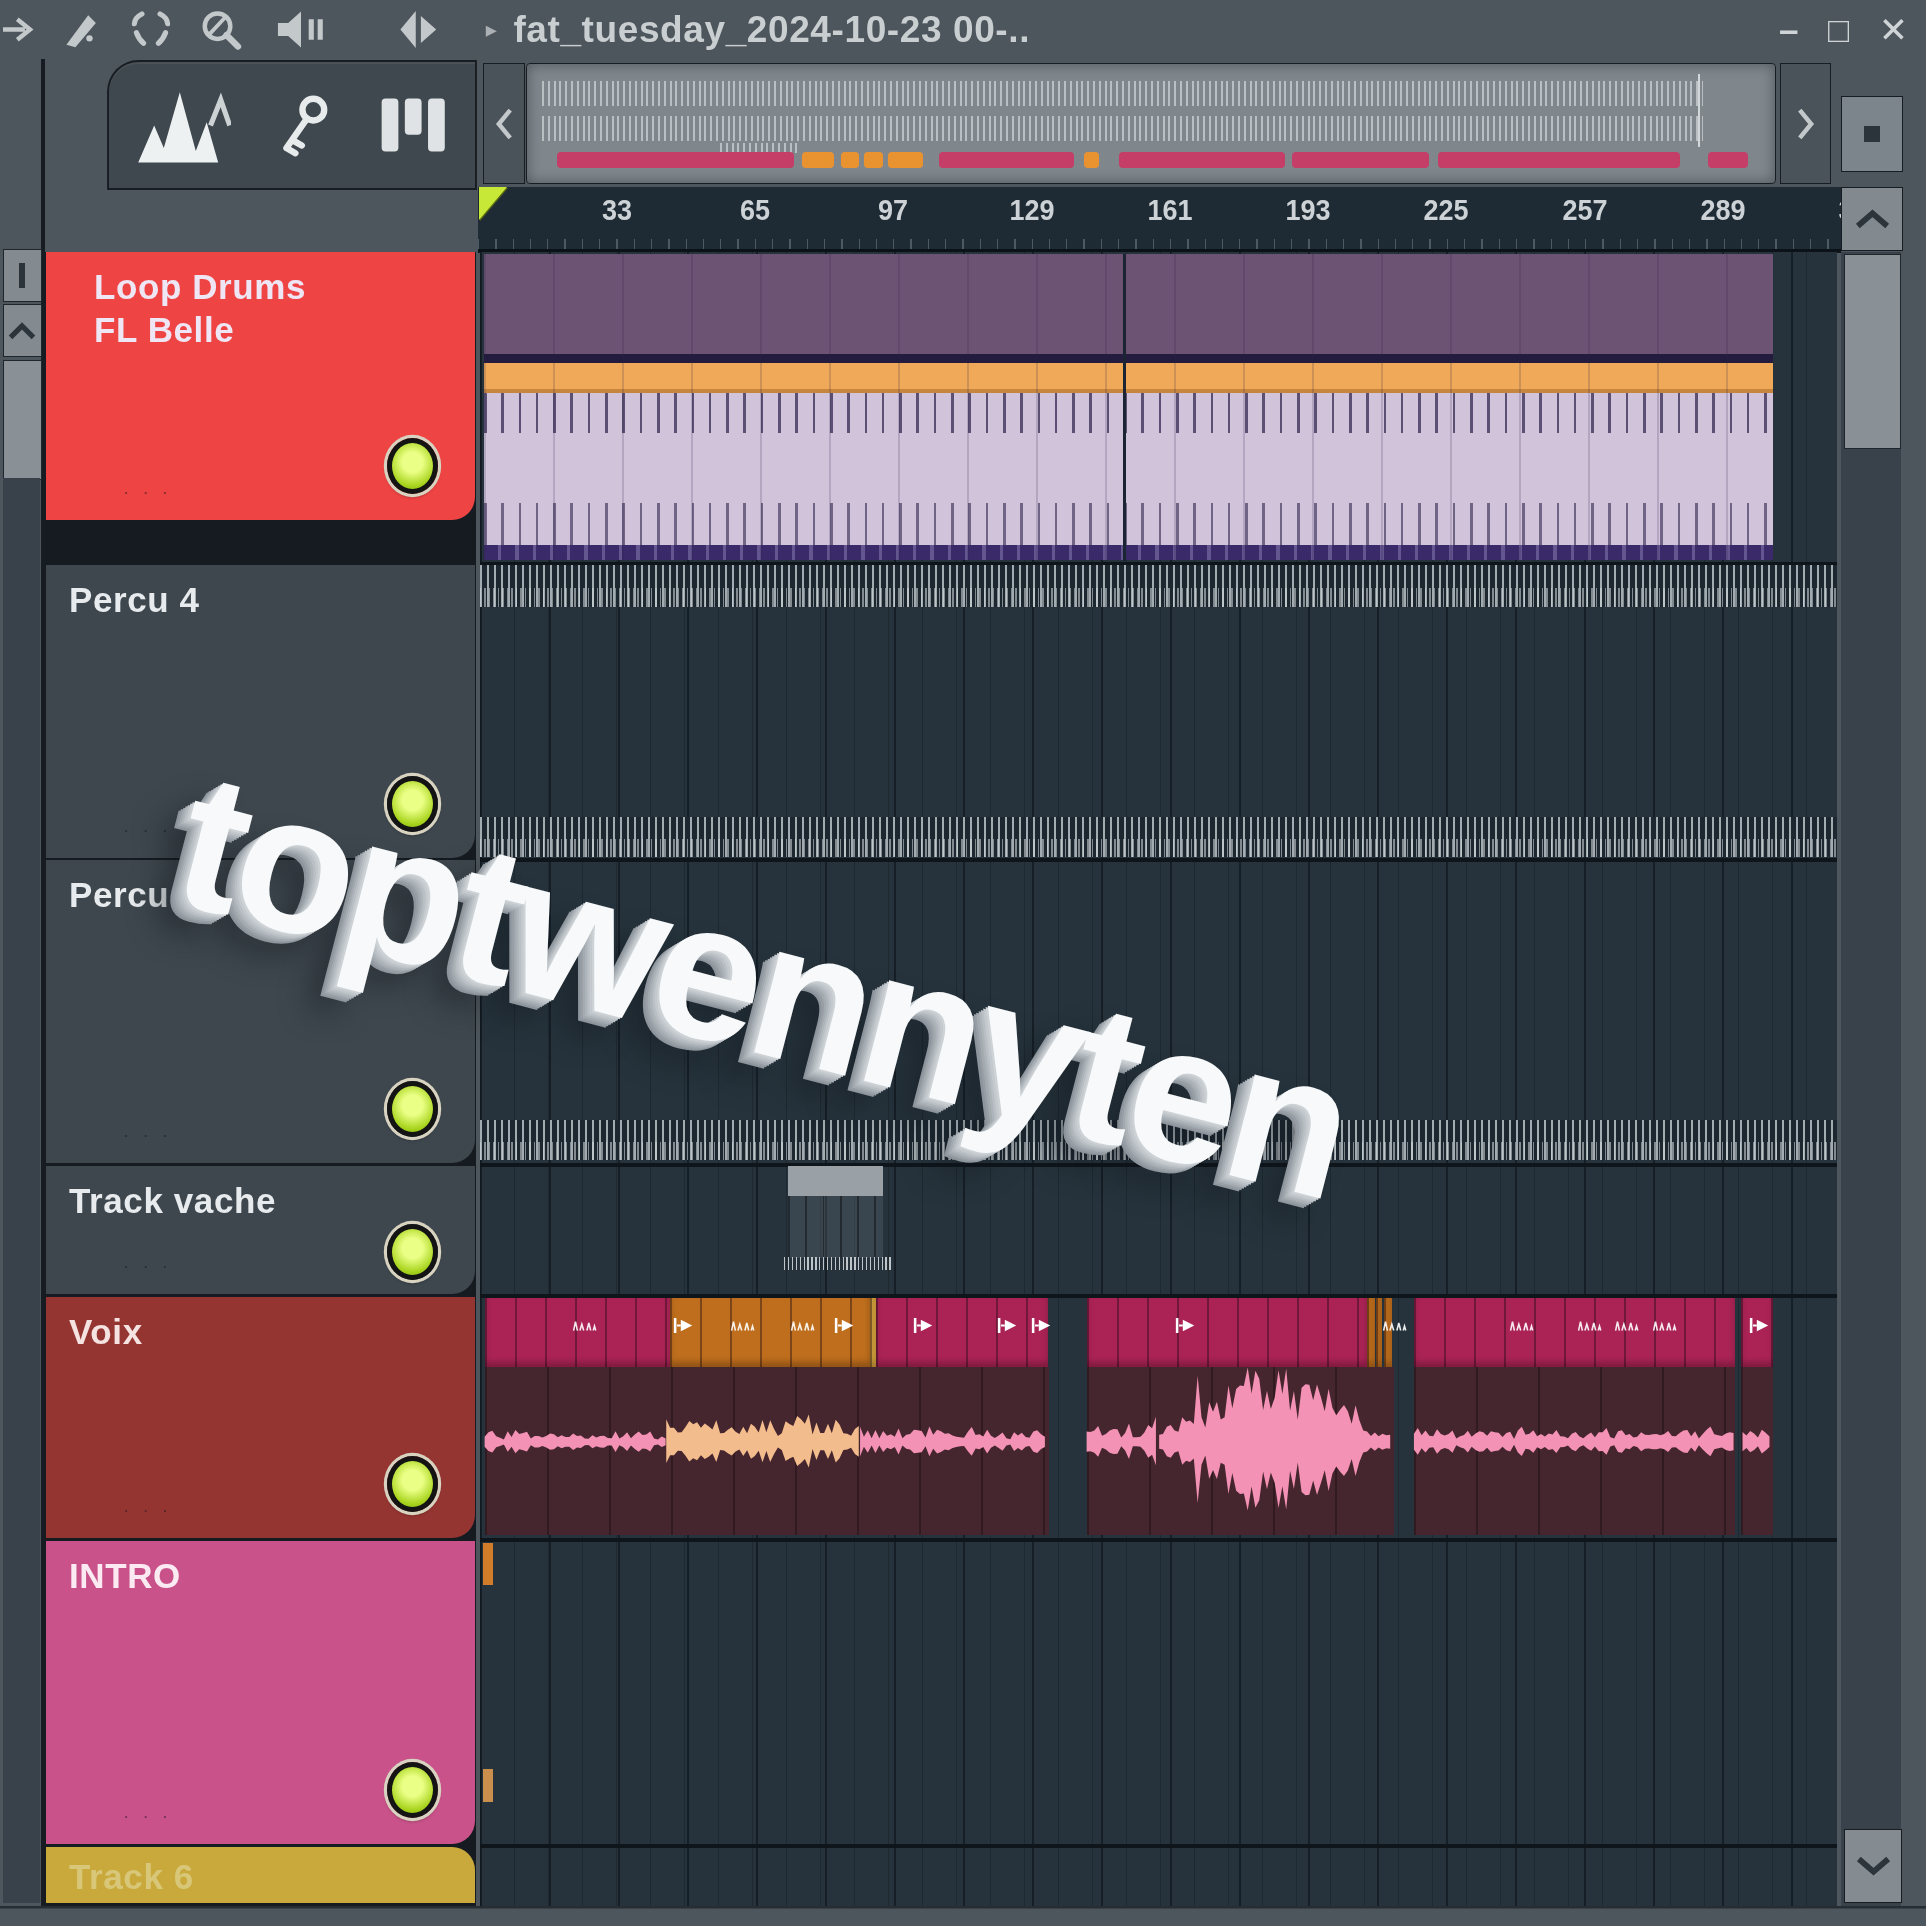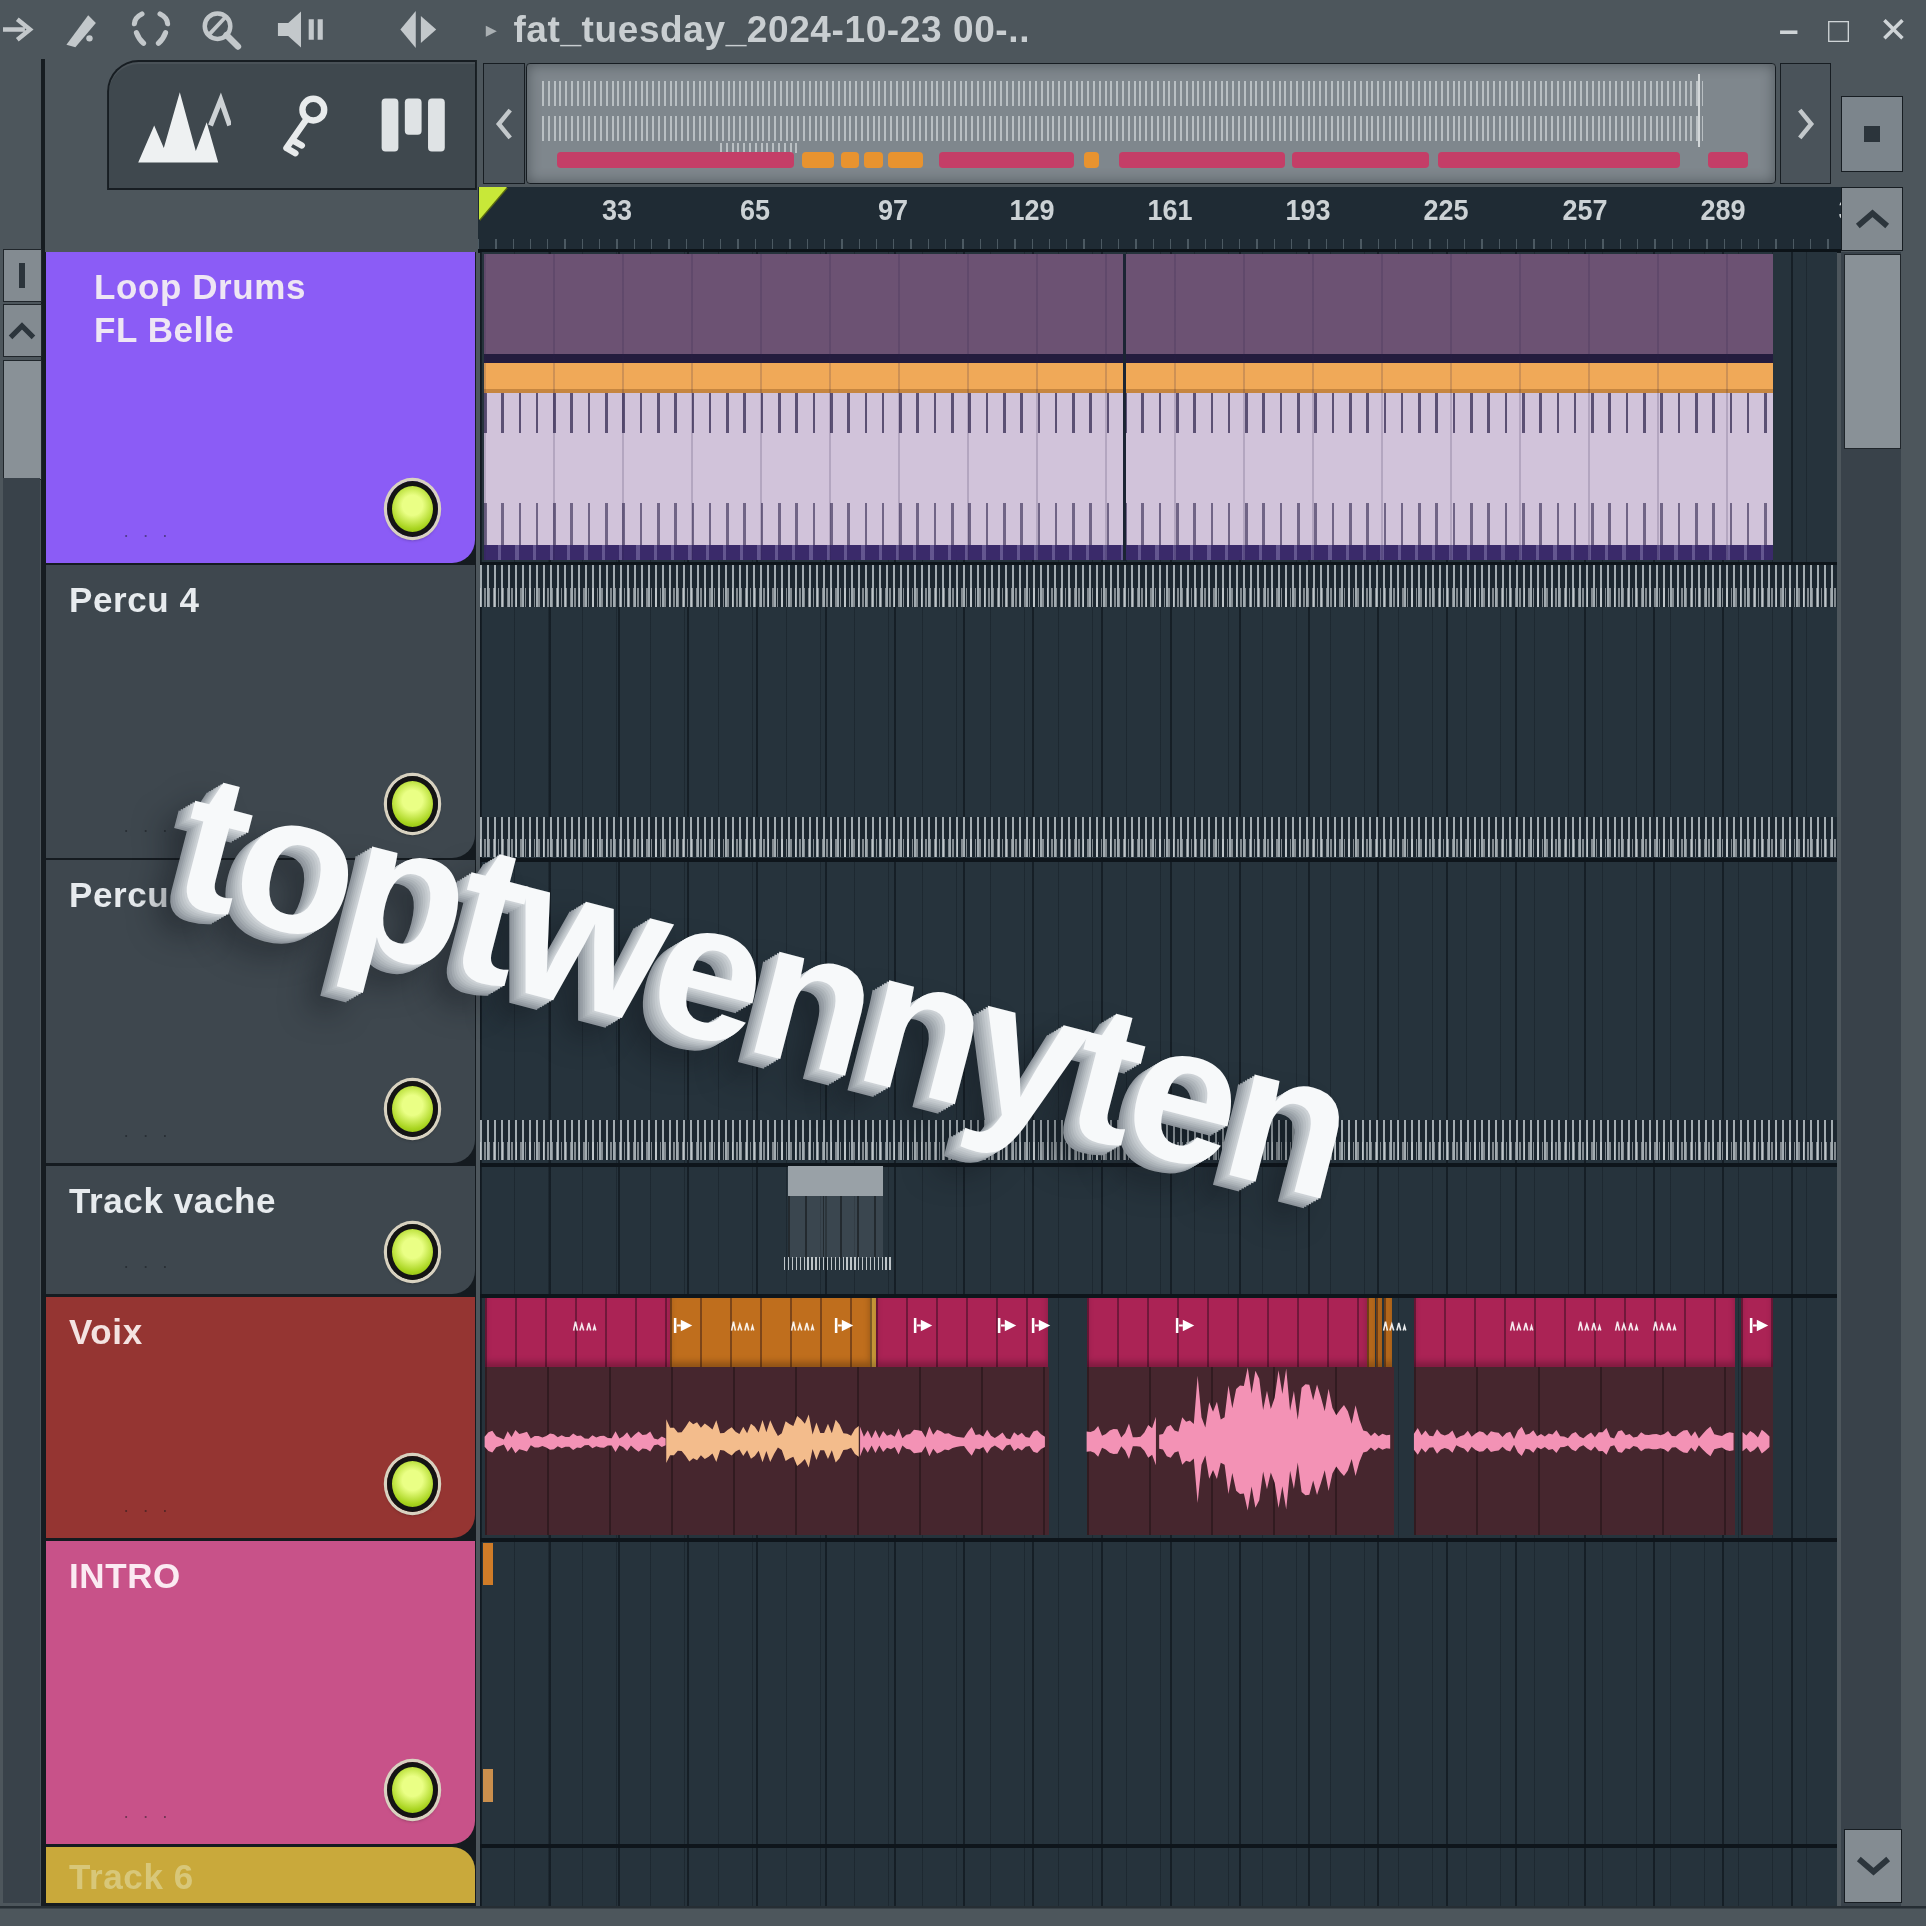--- a/index.html
+++ b/index.html
@@ -396,21 +396,21 @@
             <path d="M4 3 V27" stroke="#fff" stroke-width="4" fill="none"></path>
             <path d="M7 15 H13" stroke="#fff" stroke-width="3" fill="none"></path>
             <path d="M13 6 L31 15 L13 24 Z" fill="#fff"></path>
           </svg>
         </span></span>
   </div>
 
   <div class="sliver" style="top:1543px;height:42px;background:#d07c28"></div>
   <div class="sliver" style="top:1769px;height:33px;background:#e8a050;opacity:.85"></div>
 
-  <div class="th" style="top: 252px; height: 311px; background: #8b5cf6; color: rgb(238, 230, 244); padding-left: 48px;">
+  <div class="th" style="top: 252px; height: 268px; background: #ef4444; color: rgb(238, 230, 244); padding-left: 48px;">
     <div class="tname">Loop Drums</div>
     <div class="tname">FL Belle</div>
     <span class="dots">· · ·</span>
     <span class="led"></span>
   </div>
   <div class="th" style="top: 565px; height: 293px; background: rgb(62, 71, 78); color: rgb(231, 235, 238);">
     <div class="tname">Percu 4</div>
     <span class="dots">· · ·</span>
     <span class="led"></span>
   </div>

